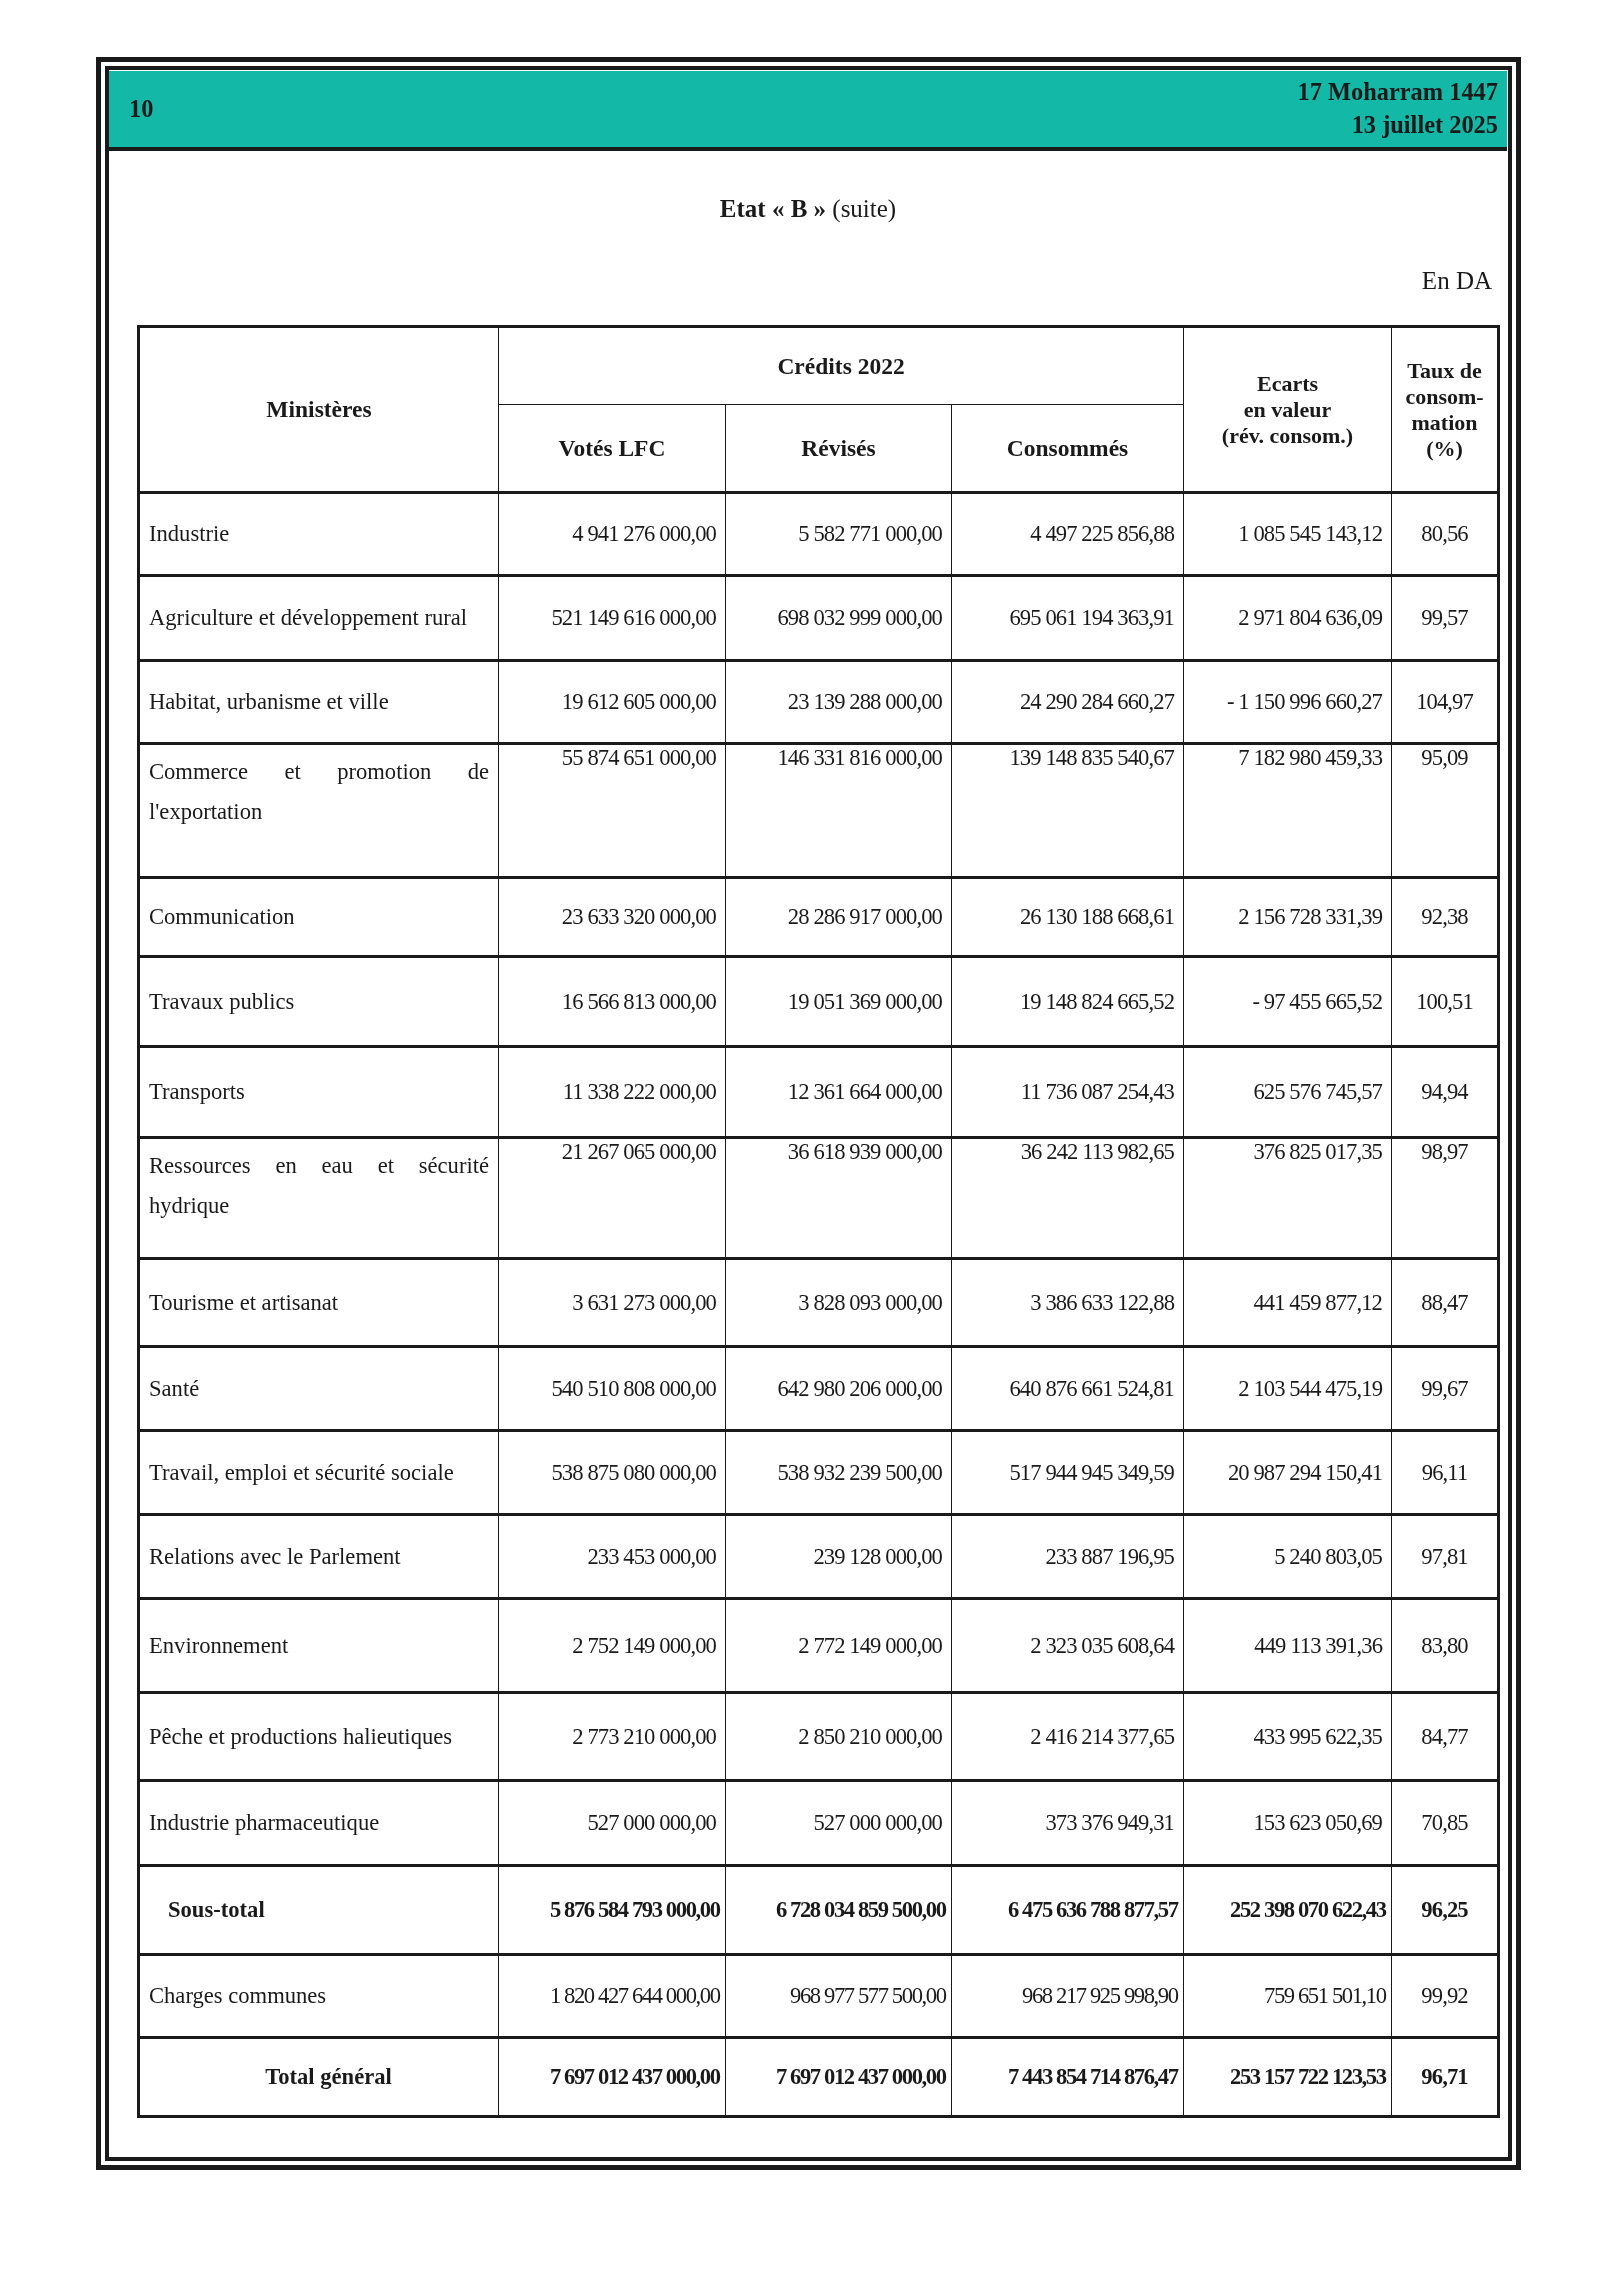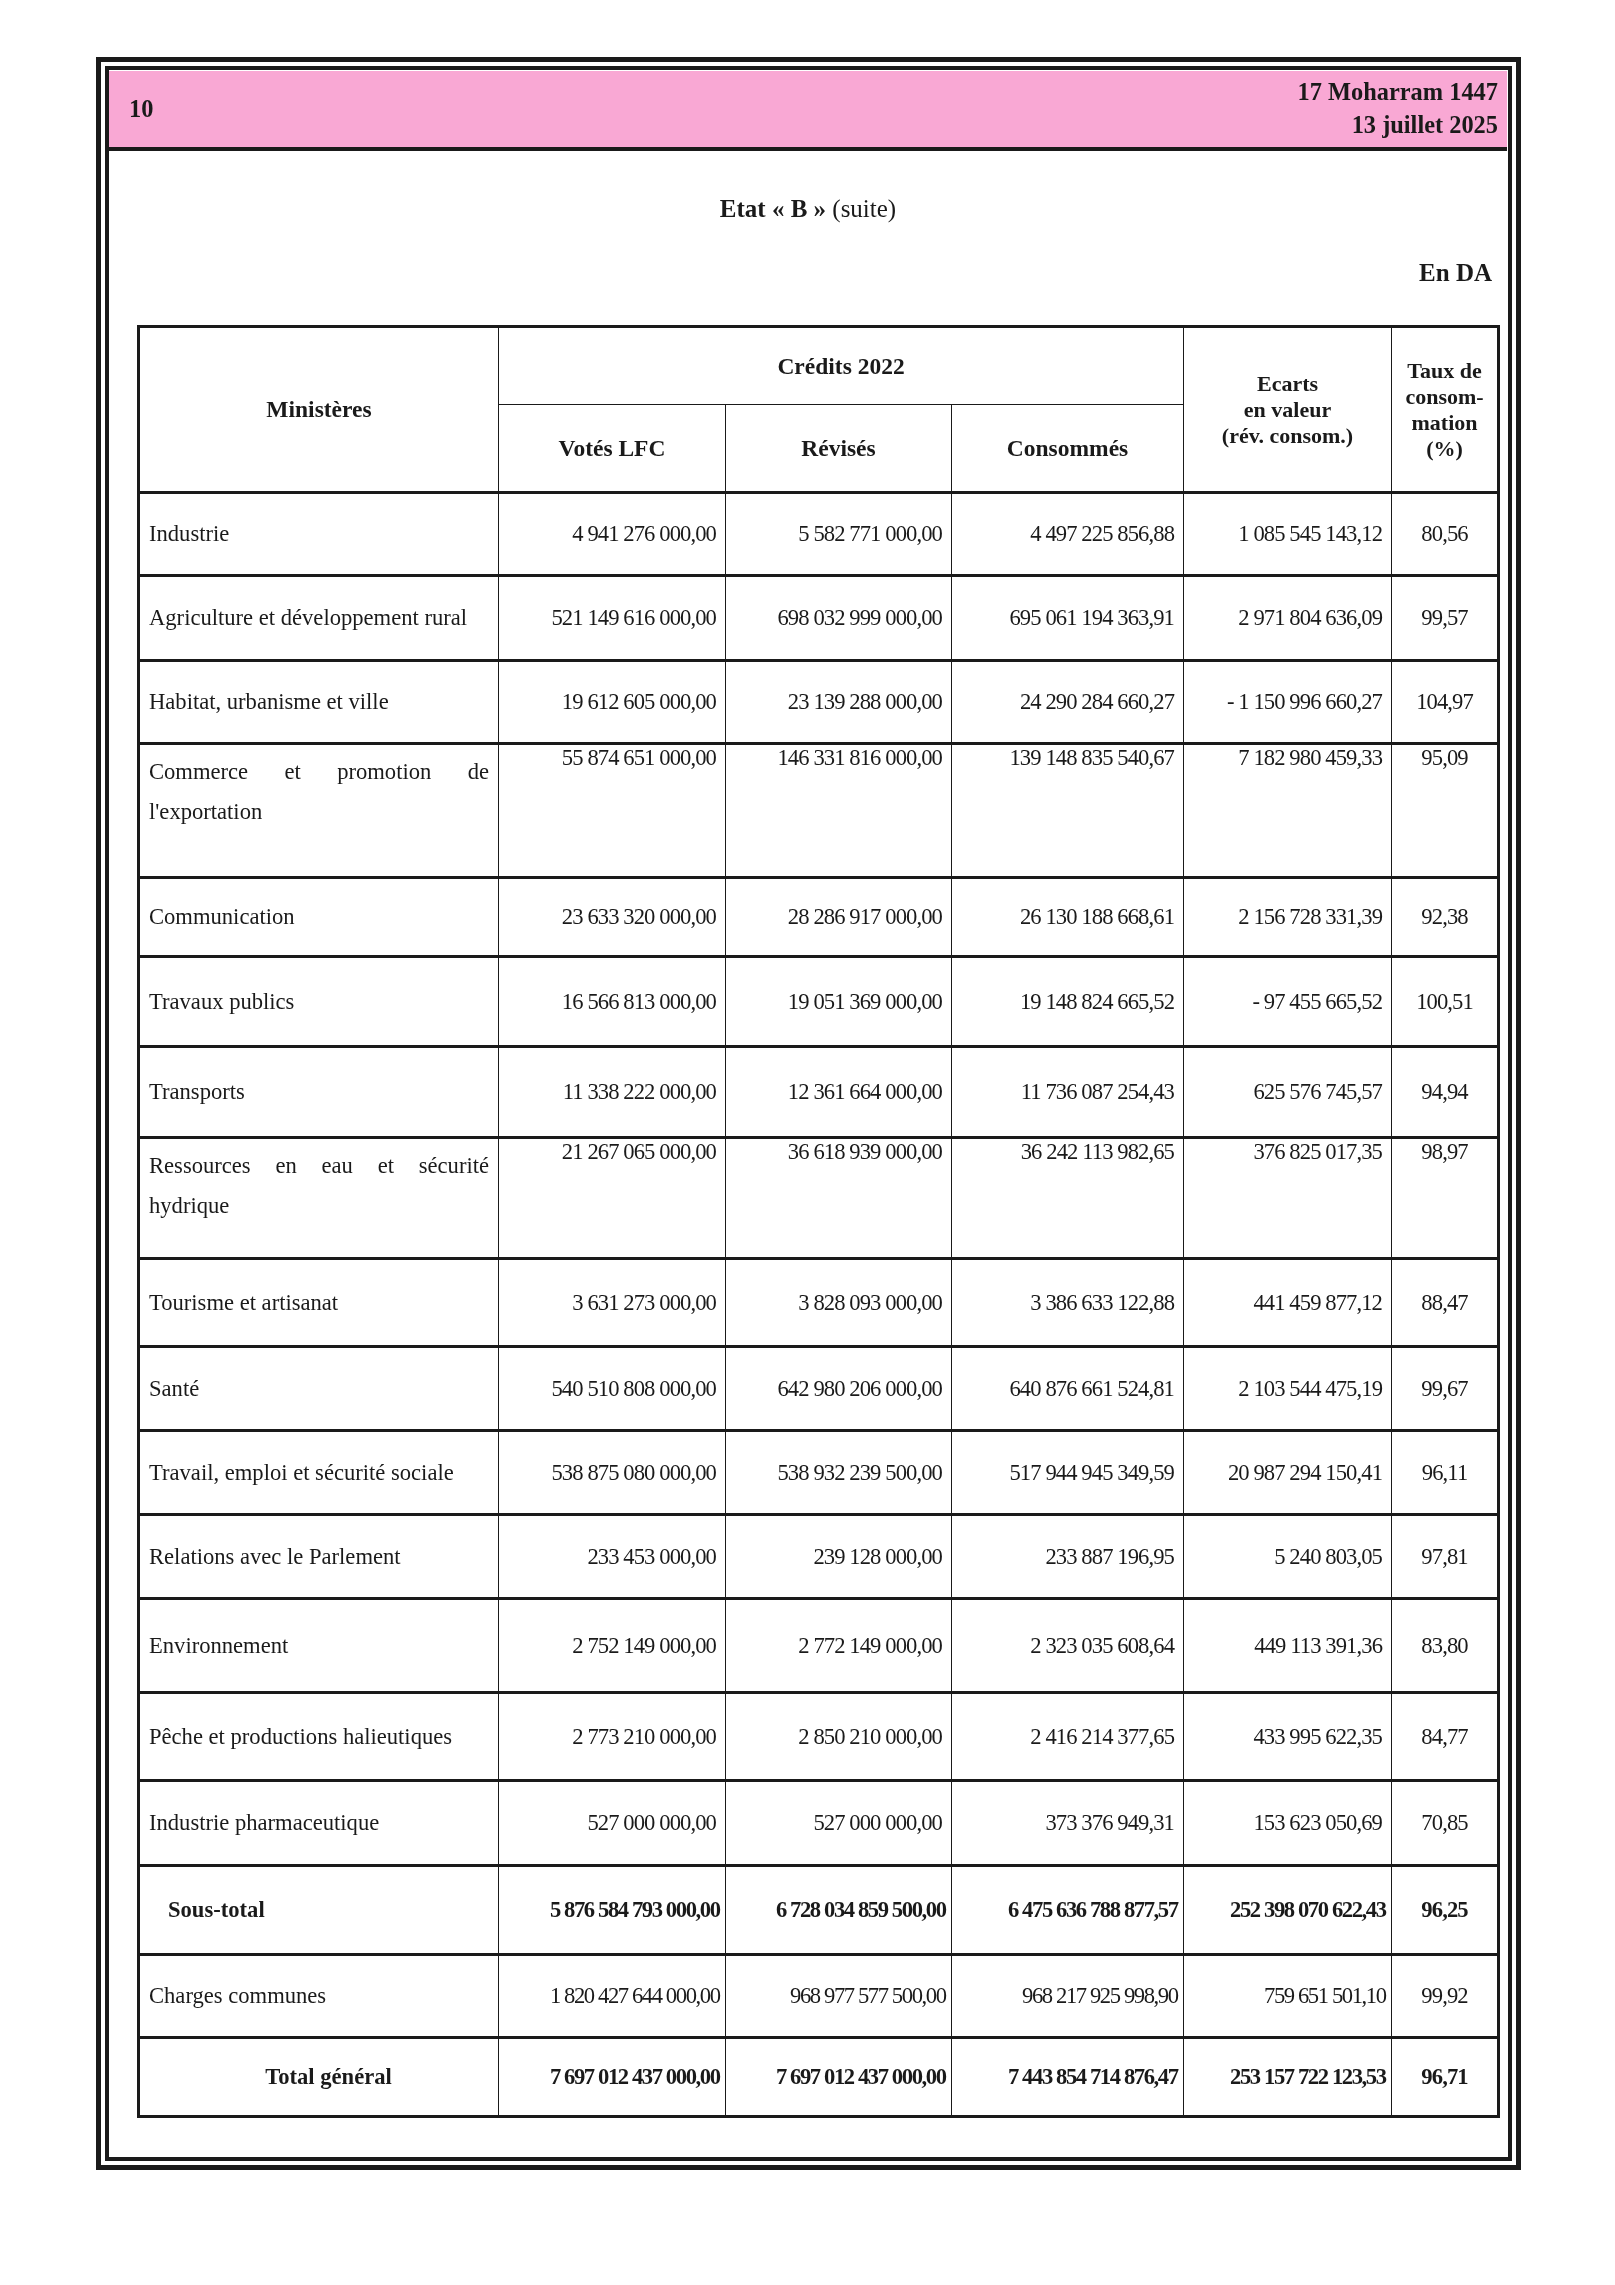--- a/index.html
+++ b/index.html
@@ -1,25 +1,25 @@
 <!DOCTYPE html>
 <html style="font-size:14.5px"><head>
 <meta charset="utf-8">
 <style>
   html, body { margin:0; padding:0; background:#fff; }
   body { width:1616px; height:2285px; position:relative; font-family:"Liberation Serif", "DejaVu Serif", serif; color:#1a1a1a; }
   .frame-outer { position:absolute; left:96px; top:57px; width:1425px; height:2113px; border:5.4px solid #1a1a1a; box-sizing:border-box; }
   .frame-inner { position:absolute; left:105px; top:66px; width:1407px; height:2095px; border:4.5px solid #1a1a1a; box-sizing:border-box; }
-  .masthead { position:absolute; left:109px; top:71px; width:1398px; height:80px; background:#f9a8d4; border-bottom:4.5px solid #1a1a1a; box-sizing:border-box; font-weight:bold; }
+  .masthead { position:absolute; left:109px; top:71px; width:1398px; height:80px; background:#14b8a6; border-bottom:4.5px solid #1a1a1a; box-sizing:border-box; font-weight:bold; }
   .mh-page { position:absolute; left:20px; top:23.5px; font-size:24.4px; }
   .mh-title { position:absolute; left:235px; top:23.5px; font-size:24.4px; letter-spacing:0.3px; }
   .mh-date { position:absolute; right:9px; top:3.6px; font-size:24.4px; text-align:right; line-height:33px; }
   .doc-title { position:absolute; left:0; width:1616px; top:195px; text-align:center; font-size:25px; }
   .doc-title b { font-weight:bold; }
-  .unit { position:absolute; right:124px; top:259px; font-size:25px; font-weight:bold; }
+  .unit { position:absolute; right:124px; top:267px; font-size:25px; font-weight:normal; }
   table.grid { position:absolute; left:137px; top:325px; width:1360px; border-collapse:collapse; table-layout:fixed; font-size:22.6px; }
   table.grid td, table.grid th { border:1.8px solid #1a1a1a; padding:0 9px; box-sizing:border-box; }
   table.grid { border:3.6px solid #1a1a1a; }
   table.grid tr.thick-top td { border-top:3.6px solid #1a1a1a; }
   th { font-weight:bold; text-align:center; font-size:23.5px; }
   td.lbl { text-align:left; }
   td.lbl-just { text-align:justify; text-align-last:left; line-height:40px; }
   td.num { text-align:right; white-space:nowrap; letter-spacing:-0.9px; }
   td.top { vertical-align:top; padding-top:18px; }
   tr.bold td { font-weight:bold;padding-left:28px; }

